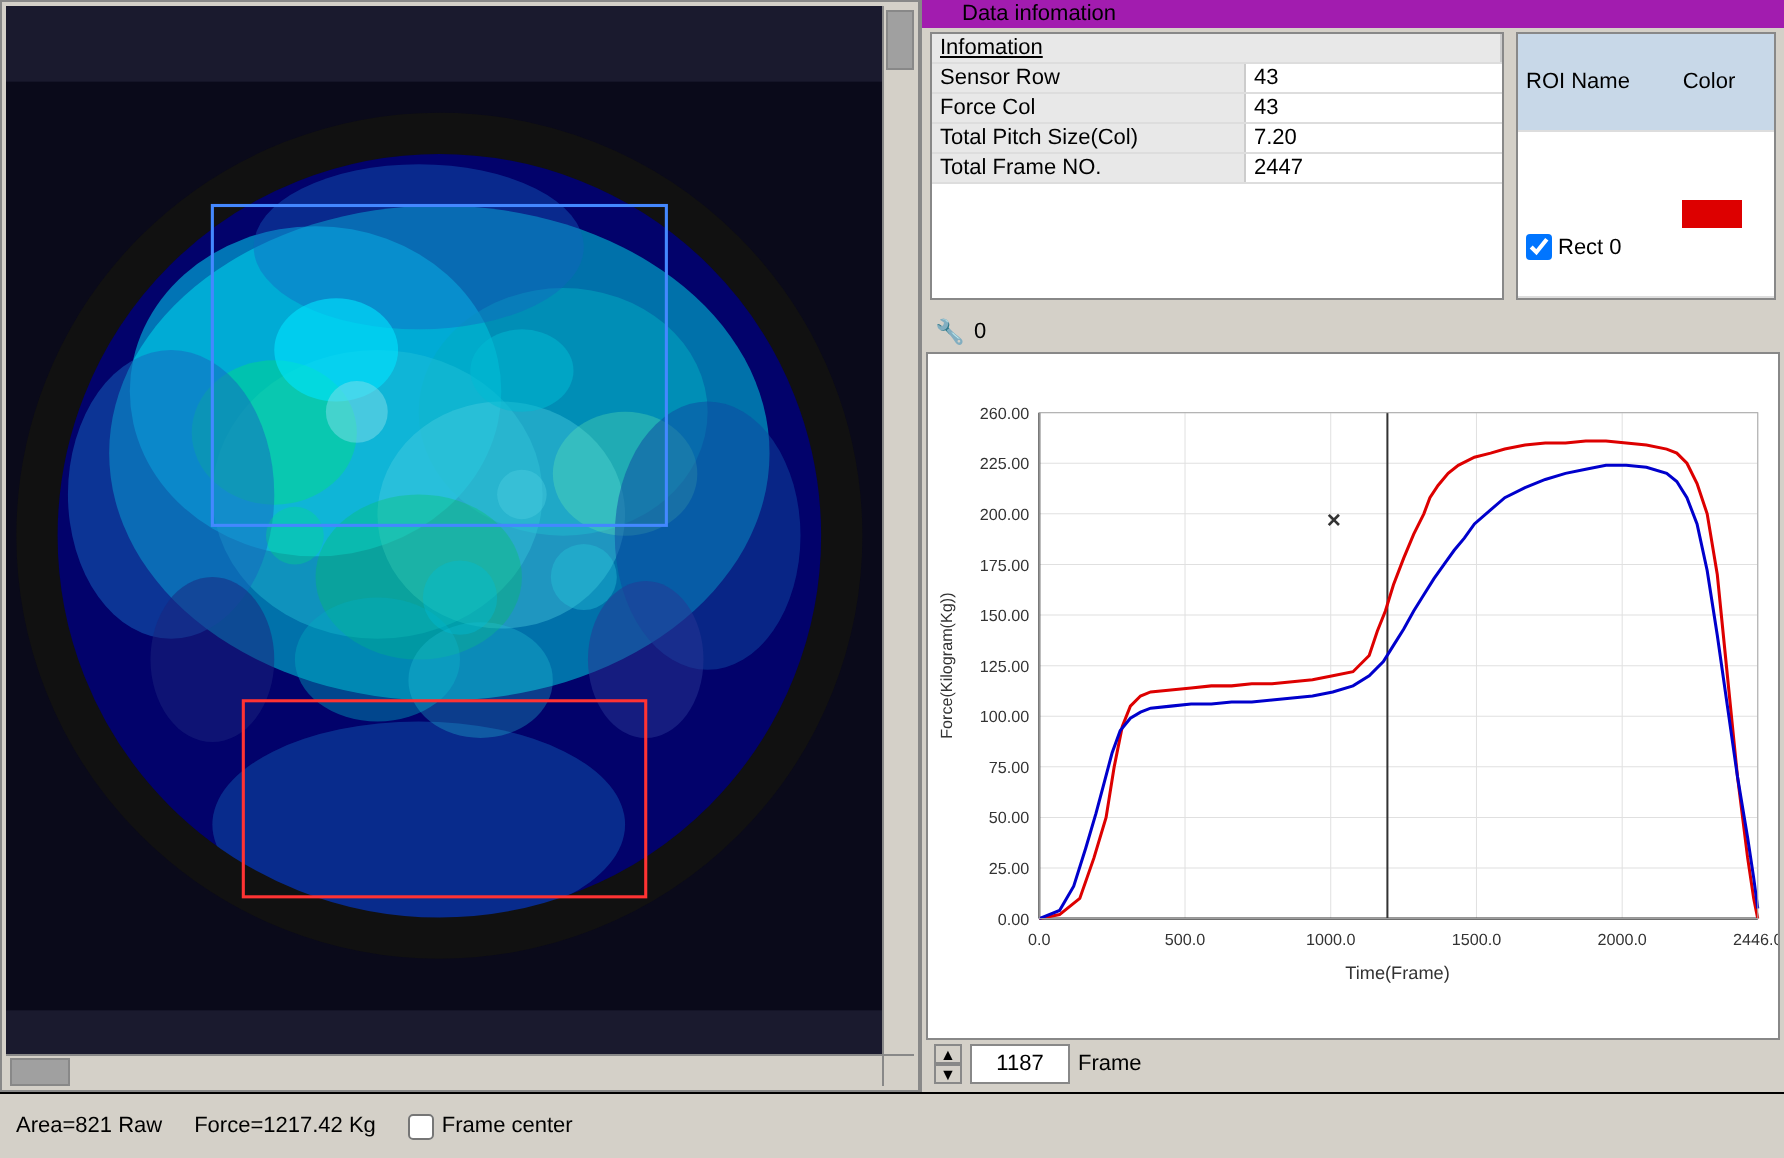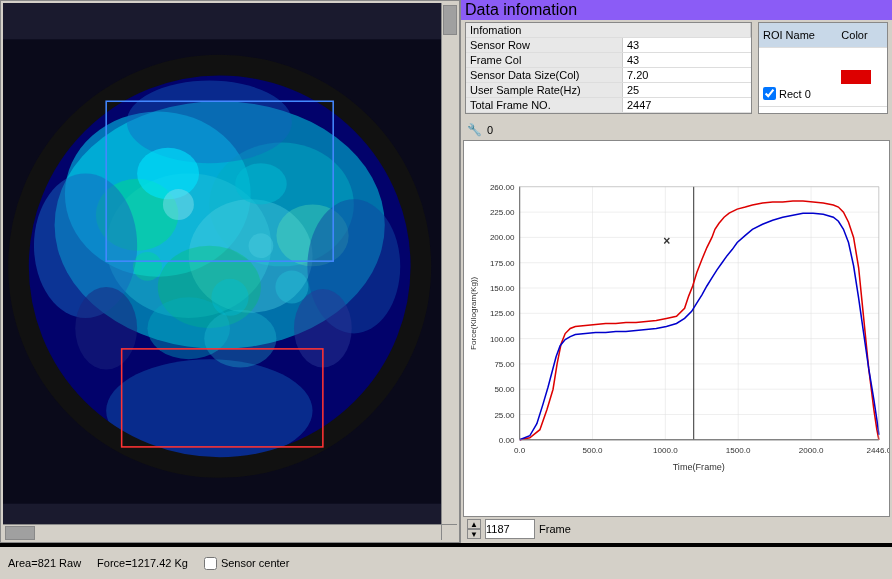--- a/index.html
+++ b/index.html
@@ -122,37 +122,38 @@
       background: #e8e8e8;
       width: 55%;
       border-right: 1px solid #ccc;
     }
 
     .info-header {
       background: #c8d8e8;
       font-weight: normal;
       padding: 2px 4px;
       border-bottom: 1px solid #888;
+      text-decoration: underline;
     }
 
     .roi-panel {
       width: 130px;
       background: #fff;
       border: 1px solid #888;
       margin: 2px;
       overflow: hidden;
     }
 
     .roi-table {
       width: 100%;
       border-collapse: collapse;
     }
 
     .roi-table td {
-      padding: 6px 4px;
+      padding: 18px 4px;
       border-bottom: 1px solid #ddd;
       font-size: 11px;
     }
 
     .roi-header {
       background: #c8d8e8;
       border-bottom: 1px solid #888;
       padding: 2px 4px;
     }
 
@@ -209,21 +210,21 @@
 
     .chart-svg {
       width: 100%;
       height: 100%;
     }
 
     
     .status-bar {
       height: 28px;
       background: #d4d0c8;
-      border-top: 4px solid #000000;
+      border-top: 1px solid #000000;
       display: flex;
       align-items: center;
       padding: 16px 8px;
       gap: 16px;
     }
 
     .status-text {
       font-size: 11px;
       color: #000;
     }
@@ -239,21 +240,21 @@
       display: flex;
       align-items: center;
       gap: 4px;
       padding: 2px 4px;
     }
 
     .frame-input {
       width: 50px;
       height: 20px;
       border: 1px solid #888;
-      text-align: left;
+      text-align: center;
       font-size: 11px;
     }
 
     .frame-label {
       font-size: 11px;
     }
 
     .frame-spinners {
       display: flex;
       flex-direction: column;
@@ -266,23 +267,23 @@
       border: 1px solid #888;
       display: flex;
       align-items: center;
       justify-content: center;
       font-size: 8px;
       cursor: pointer;
     }
 
     .data-info-header-row {
       display: flex;
-      background: #8b5cf6;
-      padding: 1px 4px;
-      font-size: 16px;
+      background: #a21caf;
+      padding: 1px 20px;
+      font-size: 11px;
     }
 
     .top-section {
       display: flex;
       flex-direction: column;
       flex-shrink: 0;
     }
 
     .info-roi-row {
       display: flex;
@@ -364,30 +365,26 @@
           <table class="info-table">
             <tbody>
                 <tr>
               <td colspan="2" class="info-header">Infomation</td>
             </tr>
             <tr>
               <td>Sensor Row</td>
               <td>43</td>
             </tr>
             <tr>
-              <td>Frame Col</td>
+              <td>Force Col</td>
               <td>43</td>
             </tr>
             <tr>
-              <td>Sensor Data Size(Col)</td>
+              <td>Total Pitch Size(Col)</td>
               <td>7.20</td>
-            </tr>
-            <tr>
-              <td>User Sample Rate(Hz)</td>
-              <td>25</td>
             </tr>
             <tr>
               <td>Total Frame NO.</td>
               <td>2447</td>
             </tr>
           </tbody>
             </table>
         </div>
 
         <div class="roi-panel">
@@ -598,15 +595,15 @@
       </div>
     </div>
   </div>
 </div>
 
 <div class="status-bar">
   <span class="status-text">Area=821 Raw</span>
   <span class="status-text">Force=1217.42 Kg</span>
   <div class="weight-center-check">
     <input type="checkbox" style="">
-    <span>Sensor center</span>
+    <span>Frame center</span>
   </div>
 </div>
 
 </body></html>

